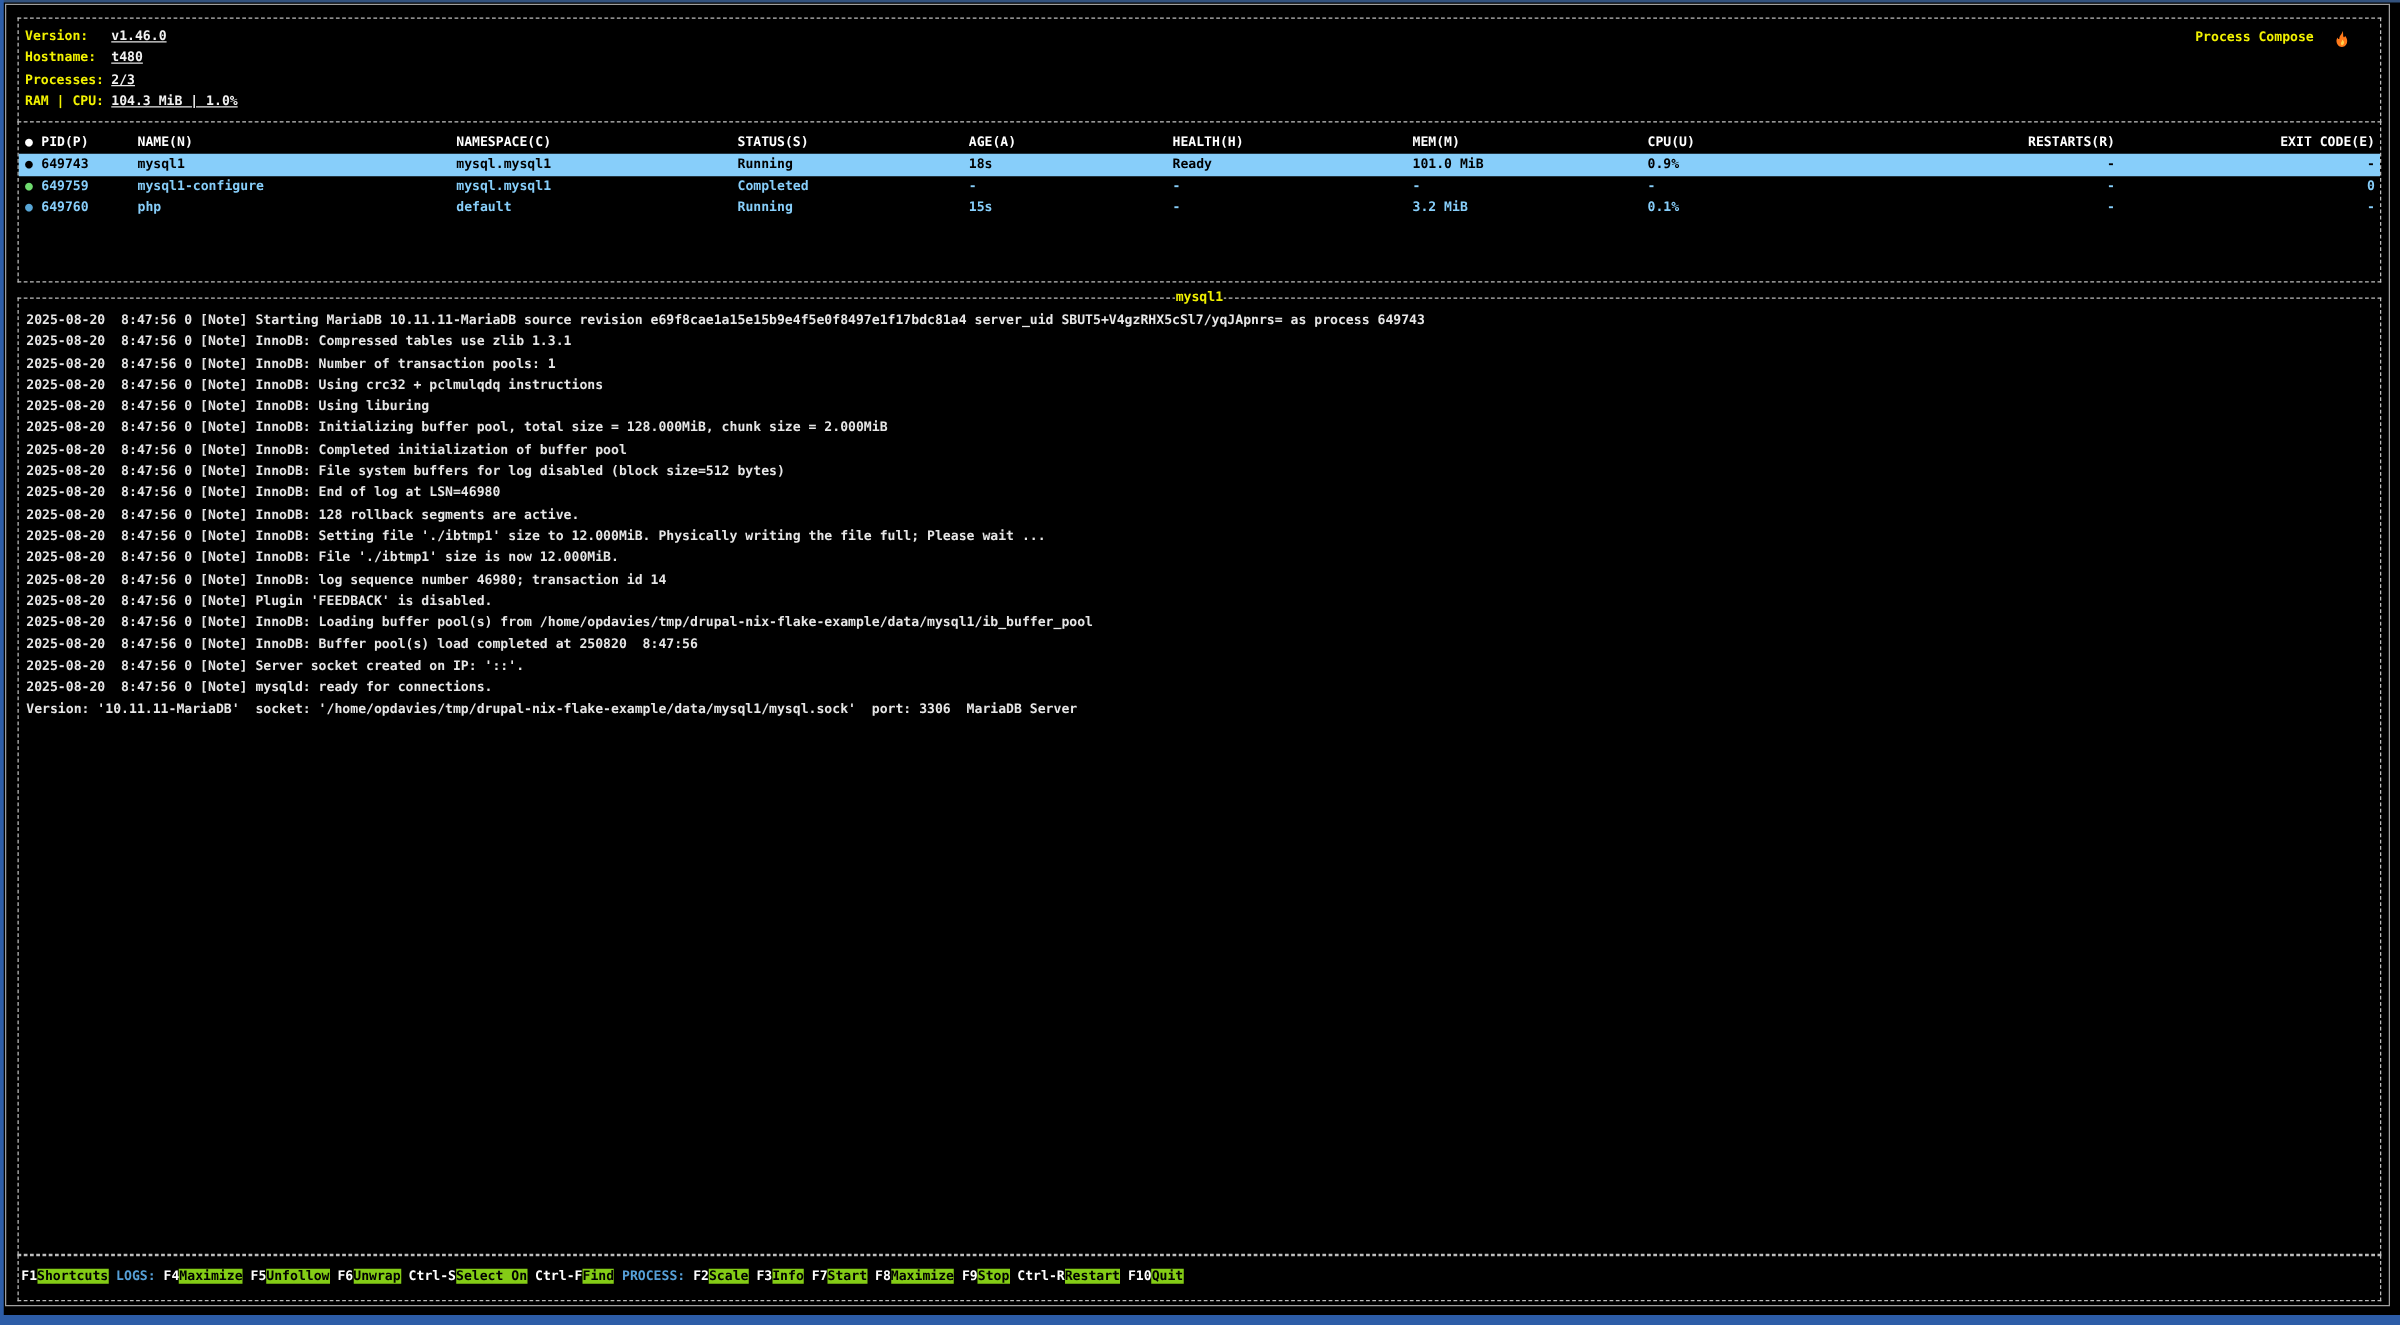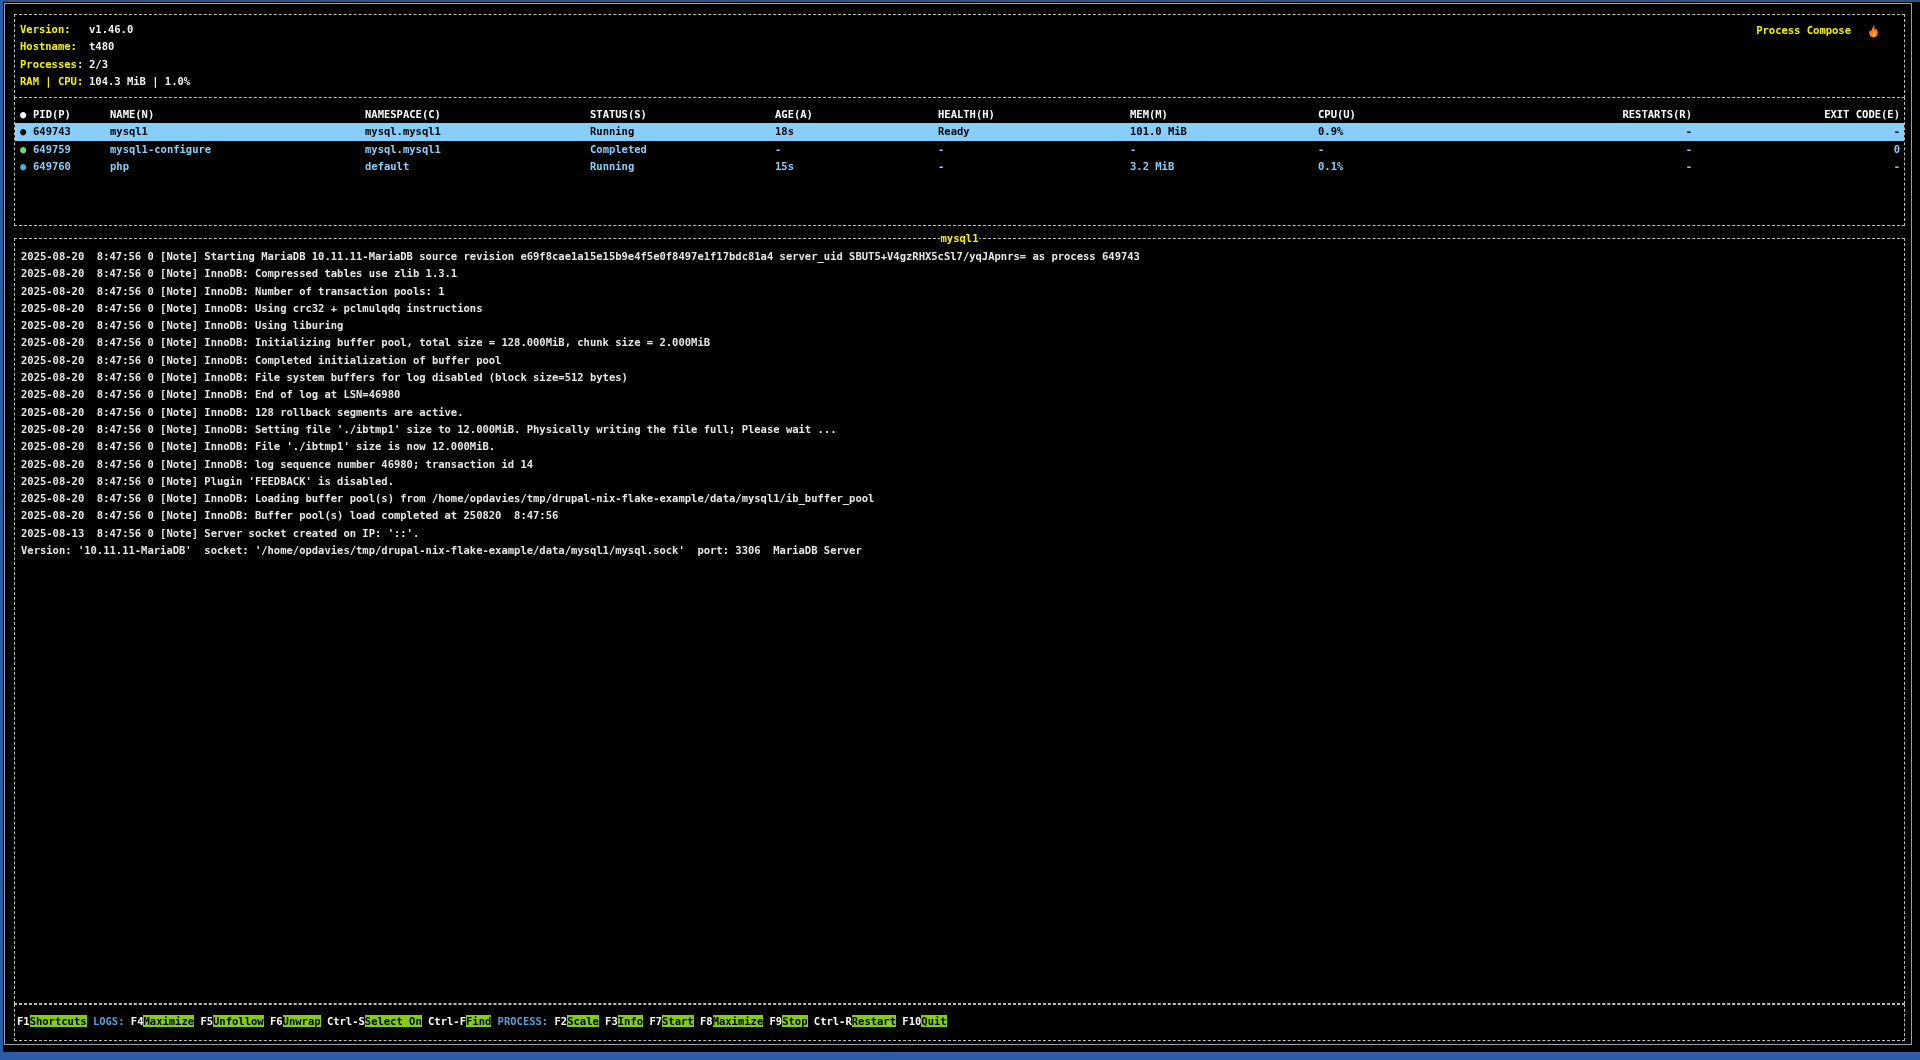--- a/index.html
+++ b/index.html
@@ -8,21 +8,21 @@
     font-family:"DejaVu Sans Mono","Liberation Mono",monospace;
     font-size:10.5px; font-weight:700; line-height:17.3px;
     color:#e6e6e6; position:relative;
   }
   .edge-left   { position:absolute; left:0; top:0; width:3px; height:1060px; background:#2d5da8; }
   .edge-bottom { position:absolute; left:0; top:1052px; width:1920px; height:8px; background:#2d5da8; }
   .edge-top    { position:absolute; left:0; top:0; width:1920px; height:2px; background:#33527d; }
   .outer-frame { position:absolute; left:4px; top:3px; width:1908px; height:1042px; border:1px solid #9f9f9f; }
 
   .panel { position:absolute; left:14px; width:1891px; border:1px dashed #bdbdbd; background:#000; }
-  #header-panel { top:14px;  height:84px;  padding:6px 6px 0 5px; }
+  #header-panel { top:14px;  height:84px;  padding:6px 6px 0 5px;text-decoration:underline; }
   #table-panel  { top:97px;  height:129px; padding:8px 0 0 0; }
   #log-panel    { top:238px; height:766px; padding:9px 0 0 6px; }
   #help-panel   { top:1004px;height:37px;  padding:8px 0 0 2px; }
 
   .hdr-line { white-space:pre; }
   .hdr-label { display:inline-block; width:69px; color:#f2f200; }
   .hdr-value { color:#f2f2f2; }
   .app-title { position:absolute; top:7px; right:24px; color:#f2f200; white-space:pre; display:flex; align-items:center; gap:16px; }
 
   .trow {
@@ -95,20 +95,21 @@
       <div class="log-line">2025-08-20  8:47:56 0 [Note] InnoDB: Completed initialization of buffer pool</div>
       <div class="log-line">2025-08-20  8:47:56 0 [Note] InnoDB: File system buffers for log disabled (block size=512 bytes)</div>
       <div class="log-line">2025-08-20  8:47:56 0 [Note] InnoDB: End of log at LSN=46980</div>
       <div class="log-line">2025-08-20  8:47:56 0 [Note] InnoDB: 128 rollback segments are active.</div>
       <div class="log-line">2025-08-20  8:47:56 0 [Note] InnoDB: Setting file './ibtmp1' size to 12.000MiB. Physically writing the file full; Please wait ...</div>
       <div class="log-line">2025-08-20  8:47:56 0 [Note] InnoDB: File './ibtmp1' size is now 12.000MiB.</div>
       <div class="log-line">2025-08-20  8:47:56 0 [Note] InnoDB: log sequence number 46980; transaction id 14</div>
       <div class="log-line">2025-08-20  8:47:56 0 [Note] Plugin 'FEEDBACK' is disabled.</div>
       <div class="log-line">2025-08-20  8:47:56 0 [Note] InnoDB: Loading buffer pool(s) from /home/opdavies/tmp/drupal-nix-flake-example/data/mysql1/ib_buffer_pool</div>
       <div class="log-line">2025-08-20  8:47:56 0 [Note] InnoDB: Buffer pool(s) load completed at 250820  8:47:56</div>
-      <div class="log-line">2025-08-13  8:47:56 0 [Note] Server socket created on IP: '::'.</div>
+      <div class="log-line">2025-08-20  8:47:56 0 [Note] Server socket created on IP: '::'.</div>
+      <div class="log-line">2025-08-20  8:47:56 0 [Note] mysqld: ready for connections.</div>
       <div class="log-line">Version: '10.11.11-MariaDB'  socket: '/home/opdavies/tmp/drupal-nix-flake-example/data/mysql1/mysql.sock'  port: 3306  MariaDB Server</div>
     </div>
 </div>
 
 <div id="help-panel" class="panel">
   <div class="bar" id="help-bar-content"><span><span class="hk">F1</span><span class="hl">Shortcuts</span></span> <span class="hs">LOGS:</span> <span><span class="hk">F4</span><span class="hl">Maximize</span></span> <span><span class="hk">F5</span><span class="hl">Unfollow</span></span> <span><span class="hk">F6</span><span class="hl">Unwrap</span></span> <span><span class="hk">Ctrl-S</span><span class="hl">Select On</span></span> <span><span class="hk">Ctrl-F</span><span class="hl">Find</span></span> <span class="hs">PROCESS:</span> <span><span class="hk">F2</span><span class="hl">Scale</span></span> <span><span class="hk">F3</span><span class="hl">Info</span></span> <span><span class="hk">F7</span><span class="hl">Start</span></span> <span><span class="hk">F8</span><span class="hl">Maximize</span></span> <span><span class="hk">F9</span><span class="hl">Stop</span></span> <span><span class="hk">Ctrl-R</span><span class="hl">Restart</span></span> <span><span class="hk">F10</span><span class="hl">Quit</span></span></div>
 </div>
 
 </body></html>

